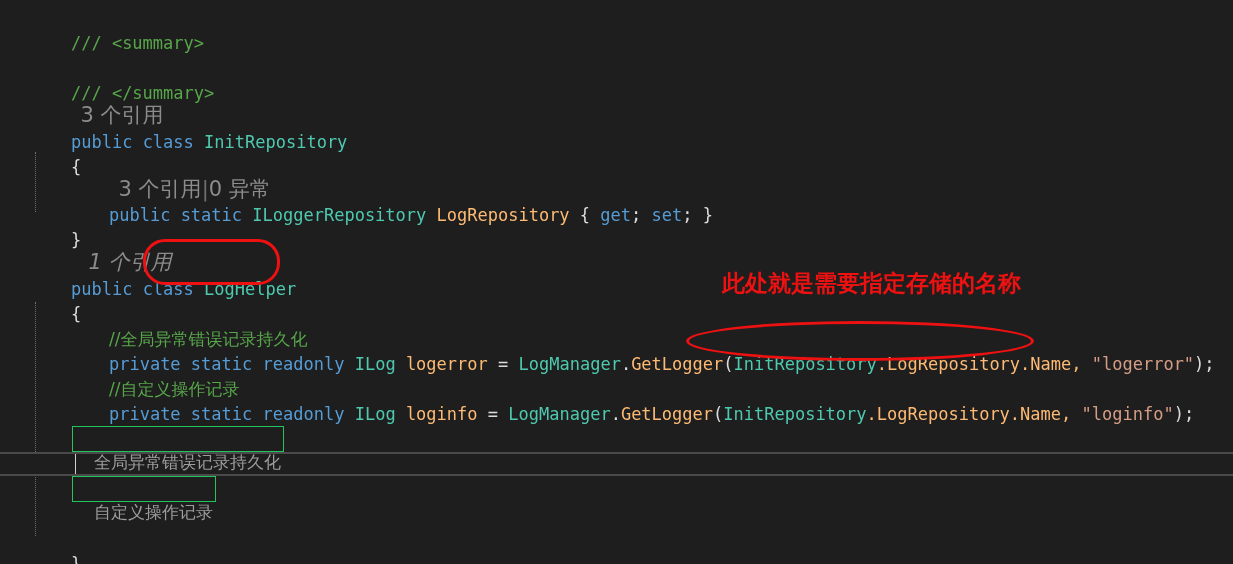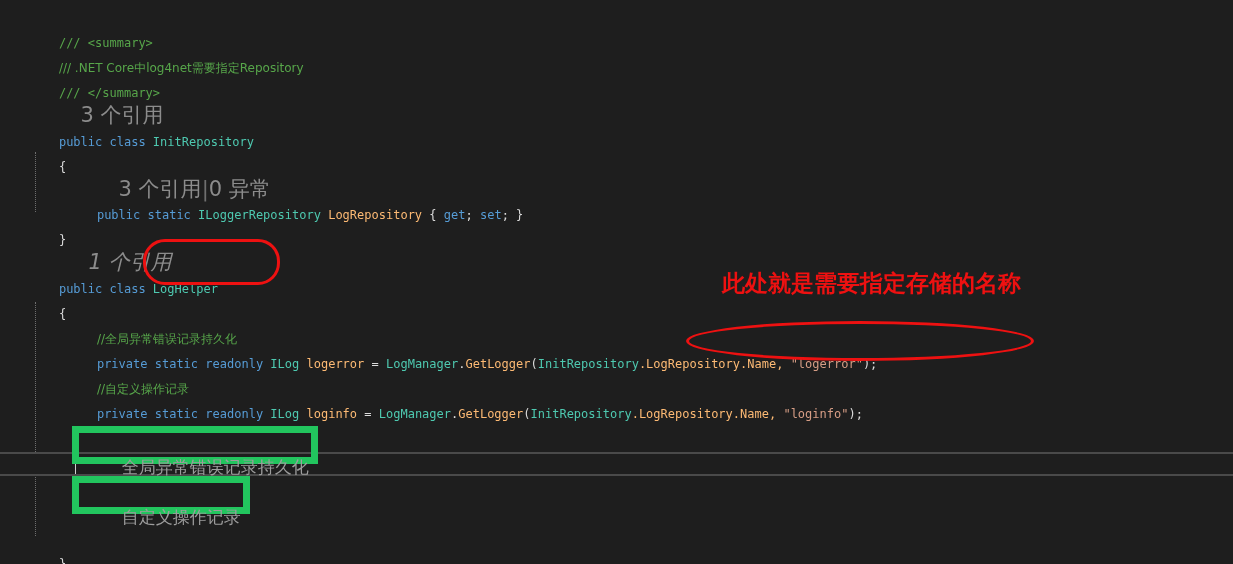--- a/index.html
+++ b/index.html
@@ -16,21 +16,21 @@
     width: 1233px; height: 564px;
     background: #1e1e1e;
     color: #dcdcdc;
     font-size: 17px;
     line-height: 25px;
   }
   .line {
     position: absolute;
     left: 0;
     white-space: pre;
-    font-size: 12px;
+    font-size: 17px;
     line-height: 25px;
     height: 25px;
   }
   
   .kw      { color: #569cd6; }
   .type    { color: #4ec9b0; }
   .ident   { color: #fdba74; }
   .str     { color: #d69d85; }
   .cmt     { color: #57a64a; }
   .doc     { color: #57a64a; }
@@ -49,29 +49,29 @@
   
   .indent-guide {
     position: absolute;
     width: 0px;
     border-left: 1px dotted #6e6e6e;
   }
 
   
   .collapsed-box {
     position: absolute;
-    border: 7px solid #22c55e;
+    border: 1px solid #22c55e;
     color: #9d9d9d;
     font-size: 17px;
     line-height: 24px;
     height: 24px;
     padding: 0 2px;
     white-space: pre;
     box-sizing: content-box;
-    font-family: Liberation Mono, monospace;
+    font-family: Liberation Sans, sans-serif;
   }
 
   
   .current-line {
     position: absolute;
     left: 0; width: 1233px;
     background: #1e1e1e;
     border-top: 2px solid #4a4a4a;
     border-bottom: 2px solid #4a4a4a;
     box-sizing: border-box;
@@ -116,23 +116,20 @@
   <div class="indent-guide" style="left:35px; top:152px; height:60px;"></div>
   <div class="indent-guide" style="left:35px; top:302px; height:234px;"></div>
 
   <div class="current-line" style="top:452px; height:24px;"></div>
   <div class="caret" style="left:75px; top:454px; height:20px;"></div>
 
   <div class="line" style="top:6px; left:30px;">
     <span class="doc">/// &lt;summary&gt;</span>
   </div>
 
-  <div class="line" style="top:31px; left:30px;">
-    <span class="doc cjk">/// .NET Core中log4net需要指定Repository</span>
-  </div>
 
   <div class="line" style="top:56px; left:30px;">
     <span class="doc">/// &lt;/summary&gt;</span>
   </div>
 
   <div class="line codelens" style="top:82px; left:30px;">
     <span class="cjk">3 个引用</span>
   </div>
 
   <div class="line" style="top:105px; left:30px;">

